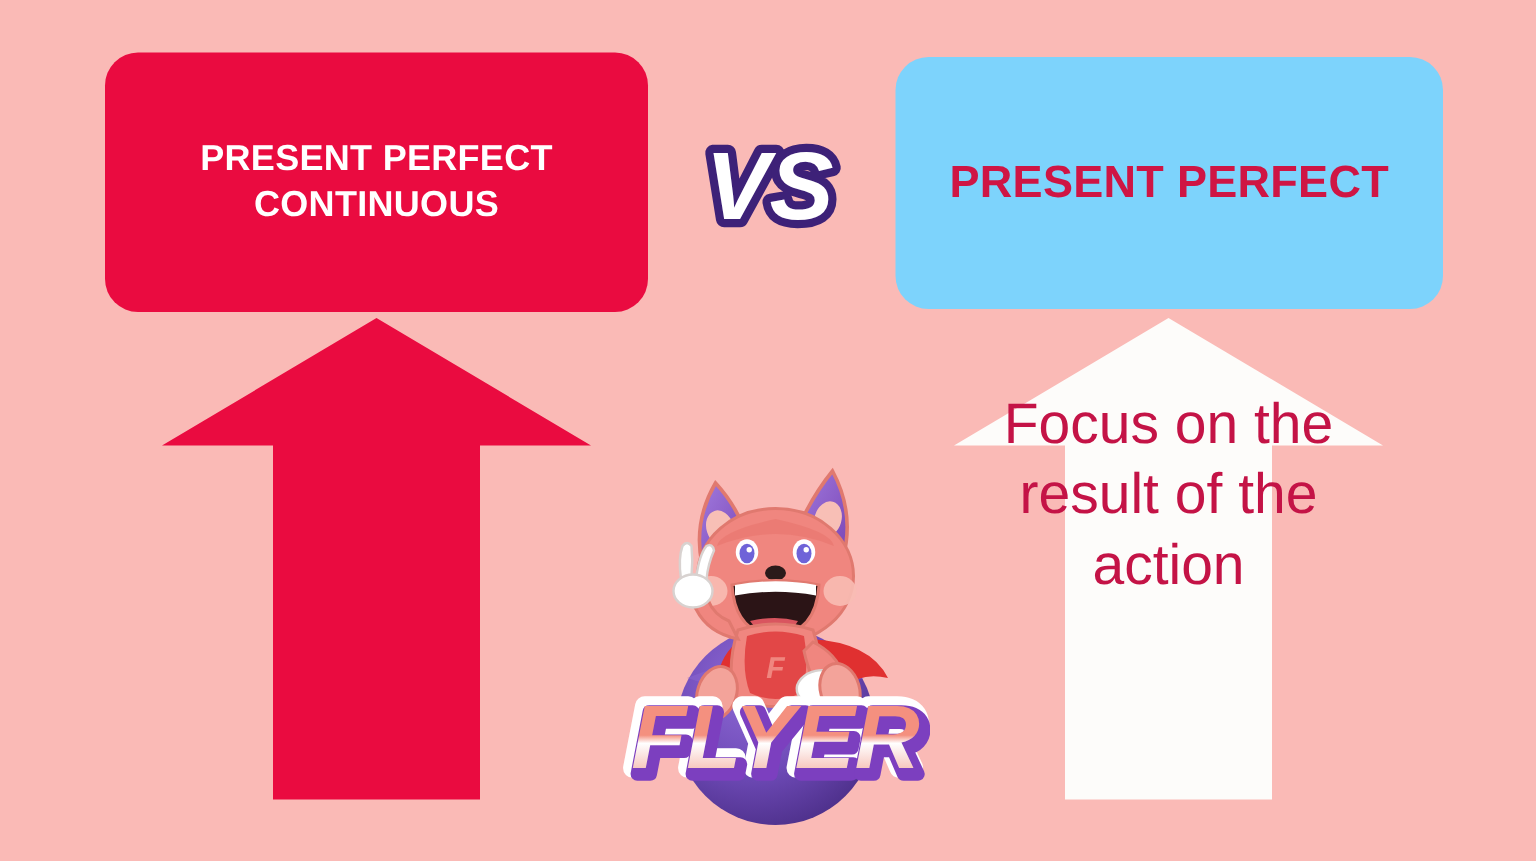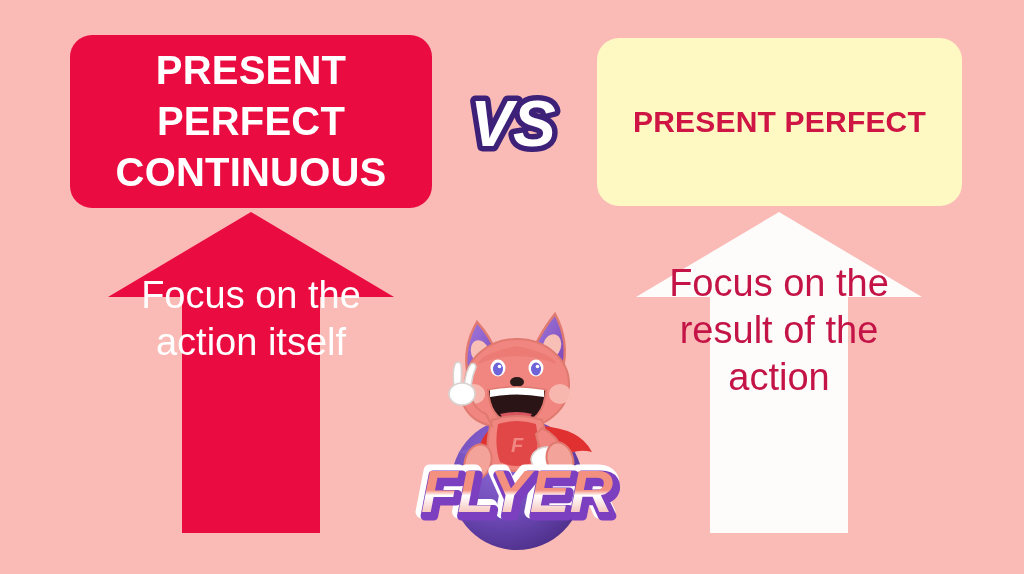--- a/index.html
+++ b/index.html
@@ -32,21 +32,21 @@
   #card-left {
     left: 70px;
     top: 35px;
     width: 362px;
     height: 173px;
     background: #ea0b40;
     border-radius: 22px;
   }
   #card-left .card-text {
     color: #ffffff;
-    font-size: 40px;
+    font-size: 24px;
     font-weight: bold;
     line-height: 1.28;
     letter-spacing: 0.2px;
     padding: 0 14px;
   }
   #card-right {
     left: 597px;
     top: 38px;
     width: 365px;
     height: 168px;
@@ -120,37 +120,36 @@
 </style>
 </head>
 <body>
 
 <div id="stage" style="background: rgb(250, 186, 182);">
 
   <div class="title-card" id="card-left" style="background: rgb(234, 11, 64);">
     <div class="card-text" style="color: rgb(255, 255, 255);">PRESENT PERFECT CONTINUOUS</div>
   </div>
 
-  <div class="title-card" id="card-right" style="background: #fef9c3;">
+  <div class="title-card" id="card-right" style="background: #7dd3fc;">
     <div class="card-text" style="color: rgb(207, 21, 68);">PRESENT PERFECT</div>
   </div>
 
   <div id="vs-badge">
     <svg viewBox="0 0 122 84" width="122" height="84" aria-hidden="true">
       <text x="61" y="64" text-anchor="middle" font-family="'Liberation Sans', sans-serif" font-size="64" font-weight="bold" font-style="italic" stroke="#3d2178" stroke-width="11" stroke-linejoin="round" fill="#3d2178">VS</text>
       <text x="61" y="64" text-anchor="middle" font-family="'Liberation Sans', sans-serif" font-size="64" font-weight="bold" font-style="italic" fill="#ffffff">VS</text>
     </svg>
   </div>
 
   <div class="arrow" id="arrow-left">
     <svg viewBox="0 0 290 325" preserveAspectRatio="none" aria-hidden="true">
       <polygon points="145,2 288,87 214,87 214,323 76,323 76,87 2,87" fill="#ea0b40"></polygon>
     </svg>
   </div>
-  <div class="arrow-text" id="arrow-left-text" style="color: rgb(255, 255, 255);">Focus on the action itself</div>
 
   <div class="arrow" id="arrow-right">
     <svg viewBox="0 0 290 325" preserveAspectRatio="none" aria-hidden="true">
       <polygon points="145,2 288,87 214,87 214,323 76,323 76,87 2,87" fill="#fdfcfa"></polygon>
     </svg>
   </div>
   <div class="arrow-text" id="arrow-right-text" style="color: rgb(196, 19, 70);">Focus on the result of the action</div>
 
   <div id="mascot">
     <svg viewBox="0 0 206 252" aria-hidden="true">

